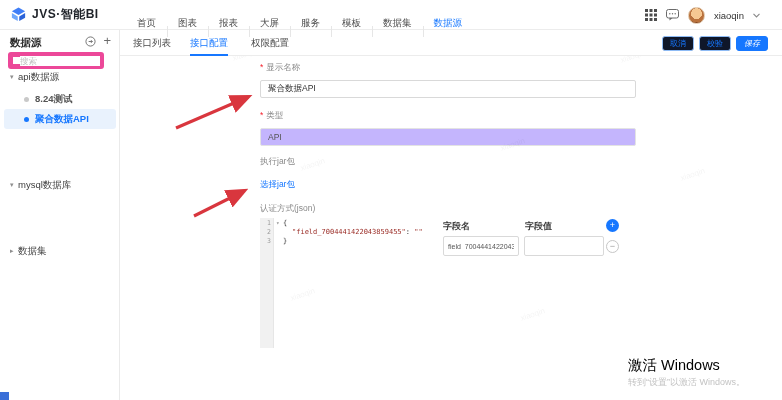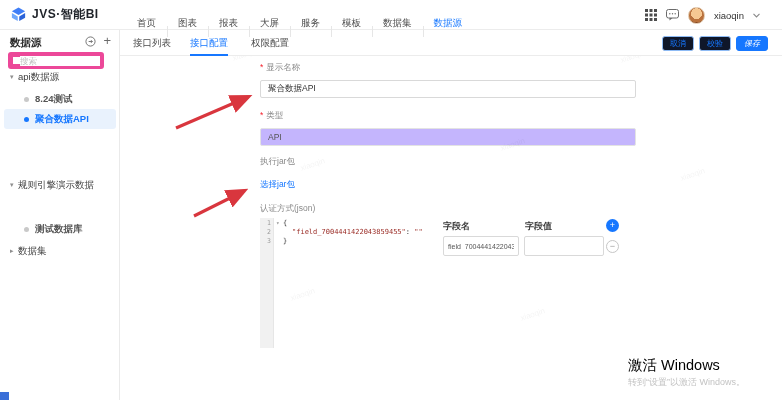--- a/index.html
+++ b/index.html
@@ -162,25 +162,21 @@
     <div class="tree-row leaf" style="top:61px">
       <span class="bullet"></span>
       <span class="lbl">8.24测试</span>
     </div>
     <div class="tree-row leaf selected" style="top:81px">
       <span class="bullet"></span>
       <span class="lbl">聚合数据API</span>
     </div>
     <div class="tree-row" style="top:147px">
       <span class="caret">▾</span>
-      <span class="lbl">规则引擎演示数据</span>
-    </div>
-    <div class="tree-row leaf" style="top:191px">
-      <span class="bullet"></span>
-      <span class="lbl">测试数据库</span>
+      <span class="lbl">mysql数据库</span>
     </div>
     <div class="tree-row" style="top:213px">
       <span class="caret">▸</span>
       <span class="lbl">数据集</span>
     </div>
   </aside>
 
   <div class="tabbar">
     <span class="tab" style="left:13px">接口列表</span>
     <span class="tab active" style="left:70px">接口配置</span>

